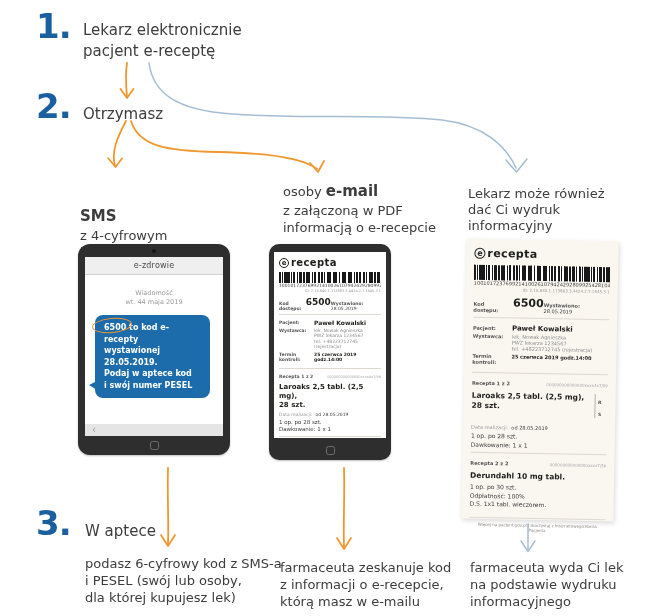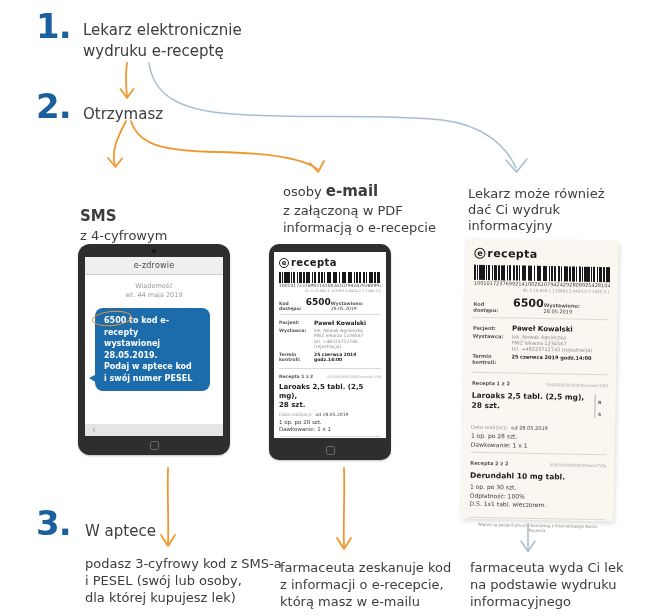--- a/index.html
+++ b/index.html
@@ -23,21 +23,21 @@
   .bottom-text { position:absolute; font-size:13px; line-height:17px; white-space:pre-line; }
 
   
   .phone { position:absolute; left:78px; top:244px; width:152px; height:211px;
            background:#2e2e2e; border-radius:12px; box-shadow:0 1px 2px rgba(0,0,0,.25); }
   .cam-dot { position:absolute; top:5px; left:50%; width:4px; height:4px; margin-left:-2px;
              background:#161616; border-radius:50%; }
   .phone-screen { position:absolute; left:7px; top:13px; width:138px; height:179px; background:#ffffff; overflow:visible; }
   .phone-header { height:18px; background:#efefef; border-bottom:1px solid #cfcfcf;
                   font-size:8px; color:#4a4a4a; text-align:center; line-height:18px; letter-spacing:.2px; }
-  .sms-meta { margin-top:7px; text-align:center; font-size:6.5px; line-height:9px; color:#9a9a9a; }
+  .sms-meta { margin-top:14px; text-align:center; font-size:6.5px; line-height:9px; color:#9a9a9a; }
   .sms-bubble { position:relative; margin:8px 0 0 10px; width:115px; background:#1c6cab; border-radius:8px;
                 padding:7px 7px 7px 9px; color:#fff; font-size:8px; font-weight:bold; line-height:11.5px; }
   .sms-bubble .rest { white-space:pre-line; }
   .bubble-tail { position:absolute; left:-6px; bottom:8px; width:0; height:0;
                  border-top:4px solid transparent; border-bottom:5px solid transparent; border-right:8px solid #1c6cab; }
   .code-ellipse { position:absolute; left:-3px; top:3px; width:40px; height:15px;
                   border:1.6px solid #f0962e; border-radius:50%; transform:rotate(-5deg); }
   .phone-nav { position:absolute; left:0; bottom:0; width:100%; height:12px; background:#e5e5e5;
                font-size:10px; line-height:11px; color:#9a9a9a; padding-left:7px; }
   .home-btn { position:absolute; bottom:5px; left:50%; width:9px; height:9px; margin-left:-4.5px;
@@ -145,21 +145,21 @@
     <path class="orange" d="M168,468 C167,495 169,520 168,544"></path>
     <path class="orange" d="M161,535 L168,546 L175,535"></path>
     <path class="orange" d="M344,468 C345,496 343,522 344,547"></path>
     <path class="orange" d="M337,538 L344,549 L351,538"></path>
     <path class="bluegray" d="M528,524 C528,533 528,542 528,550"></path>
     <path class="bluegray" d="M521,541 L528,551.5 L535,541"></path>
   </svg>
 
   <div class="step-num" style="left:36px; top:6px;">1.</div>
   <div class="step-text" style="left:83px; top:20px;">Lekarz elektronicznie
-wydruku e-receptę</div>
+pacjent e-receptę</div>
 
   <div class="step-num" style="left:36px; top:86px;">2.</div>
   <div class="step-text" style="left:83px; top:104px;text-align:right;">Otrzymasz</div>
 
   <div class="step-num" style="left:36px; top:503px;">3.</div>
   <div class="step-text" style="left:85px; top:521px;">W aptece</div>
 
   <div class="col-header" style="left:80px; top:183px;margin-top:24px;">
     <div class="col-title">SMS</div>
     <div class="col-sub">z 4-cyfrowym
@@ -310,21 +310,21 @@
       <span class="lab">Recepta 2 z 2</span>
       <span class="num">000000000000000xxxx7/5b</span>
     </div>
     <div class="drug">Derundahl 10 mg tabl.</div>
     <div class="plain">1 op. po 30 szt.</div>
     <div class="plain">Odpłatność: 100%</div>
     <div class="plain">D.S. 1x1 tabl. wieczorem.</div>
     <div class="paper-footer">Więcej na pacjent.gov.pl i skorzystaj z Internetowego Konta Pacjenta</div>
   </div>
 
-  <div class="bottom-text" style="left:85px; top:555px;">podasz 3-cyfrowy kod z SMS-a
+  <div class="bottom-text" style="left:85px; top:555px;">podasz 6-cyfrowy kod z SMS-a
 i PESEL (swój lub osoby,
 dla której kupujesz lek)</div>
   <div class="bottom-text" style="left:470px; top:559px;">farmaceuta wyda Ci lek
 na podstawie wydruku
 informacyjnego</div>
   <div class="bottom-text" style="left:280px; top:559px;">farmaceuta zeskanuje kod
 z informacji o e-recepcie,
 którą masz w e-mailu</div>
 
 </div>

